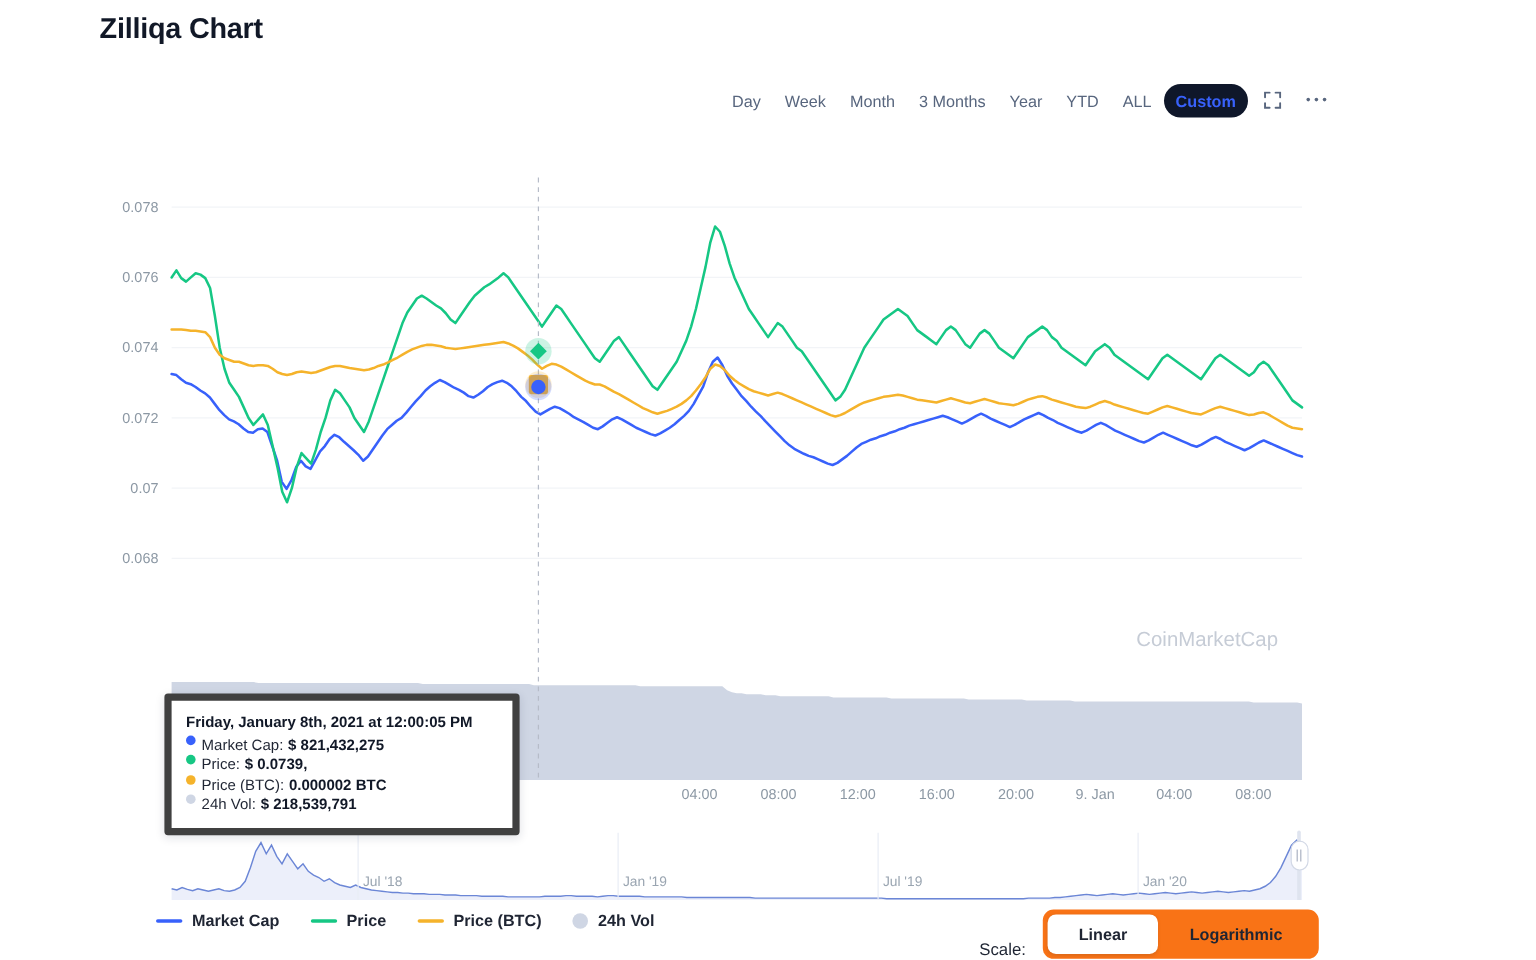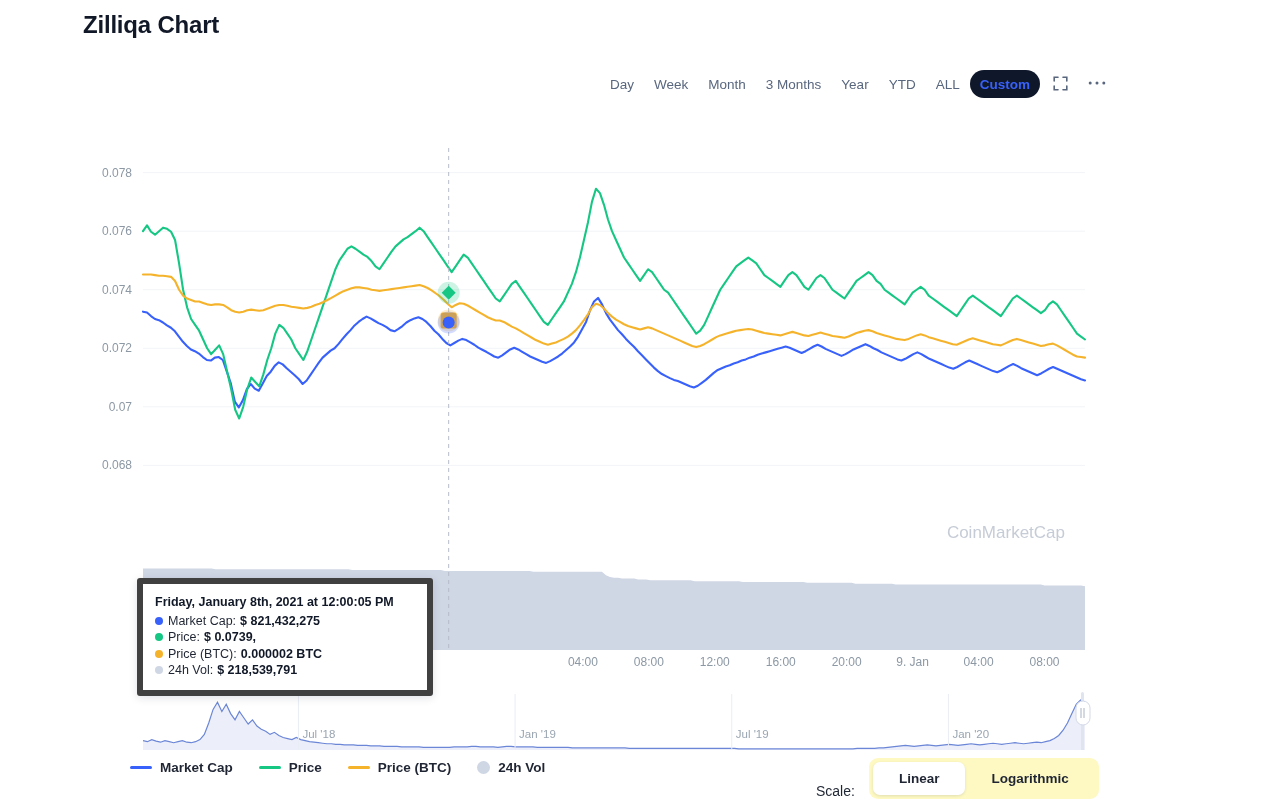--- a/index.html
+++ b/index.html
@@ -56,21 +56,21 @@
 
   
   #tooltip {
     position: absolute; left: 137px; top: 578px; width: 296px;
     background: #ffffff; border: 6px solid #404040; border-radius: 3px;
     box-shadow: 0 2px 8px rgba(20,30,60,.13);
     padding: 10px 12px 11px 12px;
     font-size: 12.5px; color: #1f2533; line-height: 1.32;
   }
   #tooltip .tt-date { font-weight: bold; font-size: 12.5px; margin-bottom: 2px; color: #111827; }
-  #tooltip .tt-row { display: flex; align-items: center; white-space: nowrap; }
+  #tooltip .tt-row { display: flex; align-items: flex-start; white-space: nowrap; }
   #tooltip .dot {
     width: 8px; height: 8px; border-radius: 50%;
     display: inline-block; margin-right: 5px; flex: 0 0 auto;
   }
   #tooltip .tt-label { color: #1f2533; }
   #tooltip .tt-value { font-weight: bold; margin-left: 4px; color: #111827; }
 
   
   #legend {
     position: absolute; left: 130px; top: 760px;
@@ -81,21 +81,21 @@
   .legend-line { width: 22px; height: 3px; border-radius: 2px; margin-right: 8px; }
   .legend-dot { width: 13px; height: 13px; border-radius: 50%; margin-right: 8px; }
 
   
   #scale-group {
     position: absolute; left: 816px; top: 758px;
     display: flex; align-items: flex-end;
   }
   #scale-label { font-size: 14px; color: #1f2533; margin-right: 14px; }
   #scale-toggle {
-    display: flex; background: #fef9c3; border-radius: 9px; padding: 4px;
+    display: flex; background: #f97316; border-radius: 9px; padding: 4px;
   }
   .scale-opt {
     font-size: 13.5px; font-weight: bold; color: #1f2533;
     padding: 9px 26px; border-radius: 7px; border: none; background: transparent;
     cursor: pointer; font-family: "Liberation Sans", sans-serif; white-space: nowrap;
   }
   .scale-opt.active { background: #ffffff; box-shadow: 0 1px 3px rgba(20,30,60,.12); }
 </style>
 </head>
 <body>

